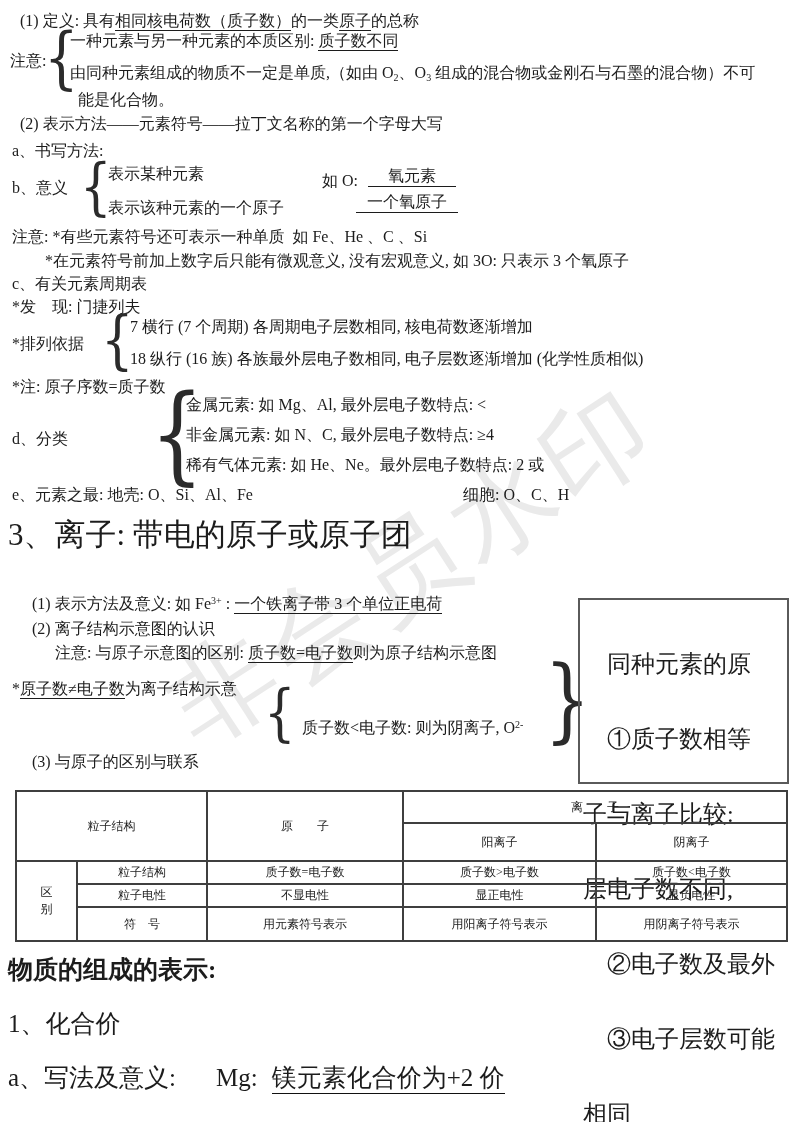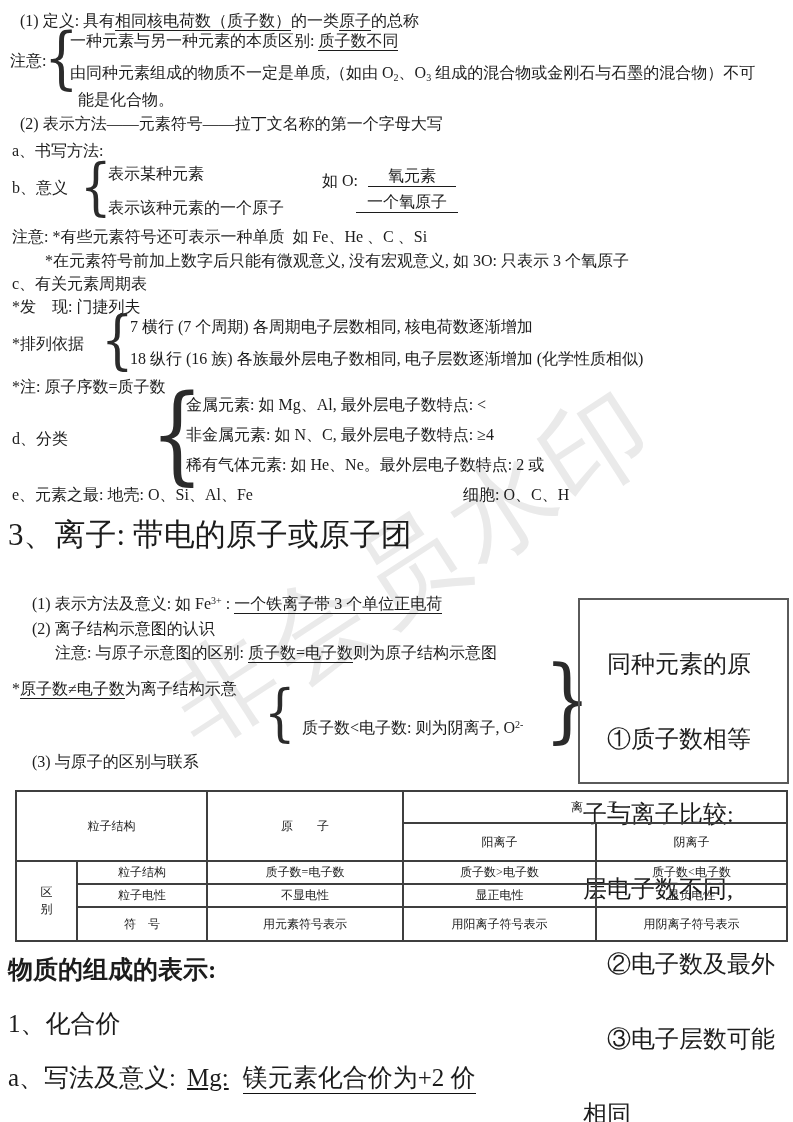--- a/index.html
+++ b/index.html
@@ -127,15 +127,15 @@
       <td>符　号</td>
       <td>用元素符号表示</td>
       <td>用阳离子符号表示</td>
       <td>用阴离子符号表示</td>
     </tr>
   </tbody>
     </table>
 
   <div class="ln big bold" style="left:8px;top:954px;">物质的组成的表示:</div>
   <div class="ln big" style="left:8px;top:1008px;">1、化合价</div>
-  <div class="ln big" style="left:8px;top:1062px;"><span>a、写法及意义:</span><span style="margin-left:11px;text-decoration:underline;">Mg:</span><span class="bigu" style="margin-left:14px;">镁元素化合价为+2 价</span></div>
+  <div class="ln big" style="left:8px;top:1062px;"><span>a、写法及意义:</span><span style="margin-left:40px;">Mg:</span><span class="bigu" style="margin-left:14px;">镁元素化合价为+2 价</span></div>
 
 </div>
 
 </body></html>

